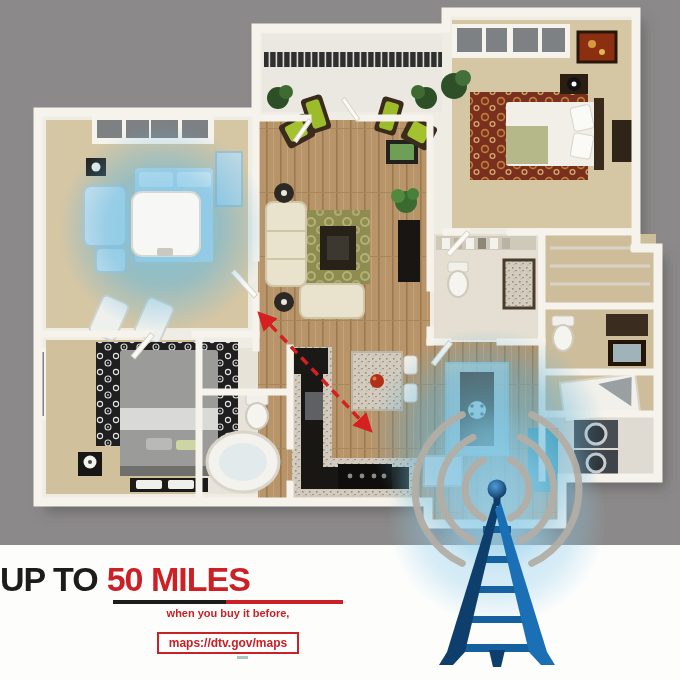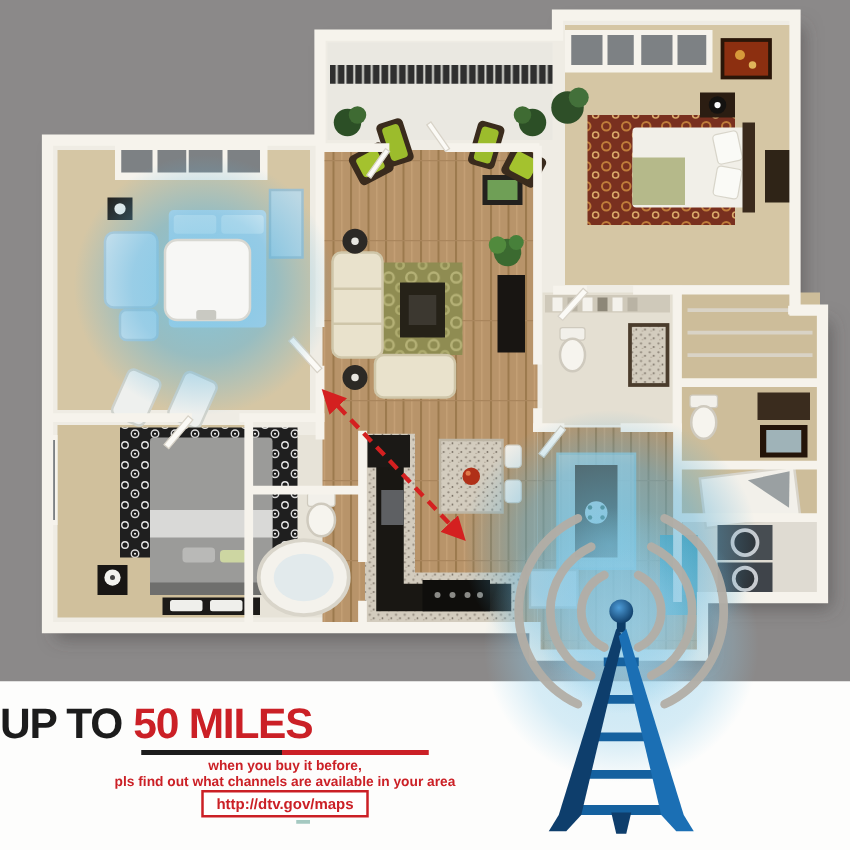--- a/index.html
+++ b/index.html
@@ -363,18 +363,17 @@
         <polygon points="489,650 505,650 501,667 493,667" fill="#0e3e6c"></polygon>
       </g>
     </g>
   </svg>
 
   <div class="headline">
     <span>UP TO</span><span class="hl">50 MILES</span>
   </div>
   <div class="underline"></div>
   <div class="sub sub1">when you buy it before,</div>
-  <div class="sub sub2">pls find out what channels are available in your area</div>
   <div class="url-wrap">
-    <span class="url-box">http://dtv.gov/maps</span>
+    <span class="url-box">maps://dtv.gov/maps</span>
   </div>
   <div class="watermark-dash"></div>
 </div>
 
 </body></html>

